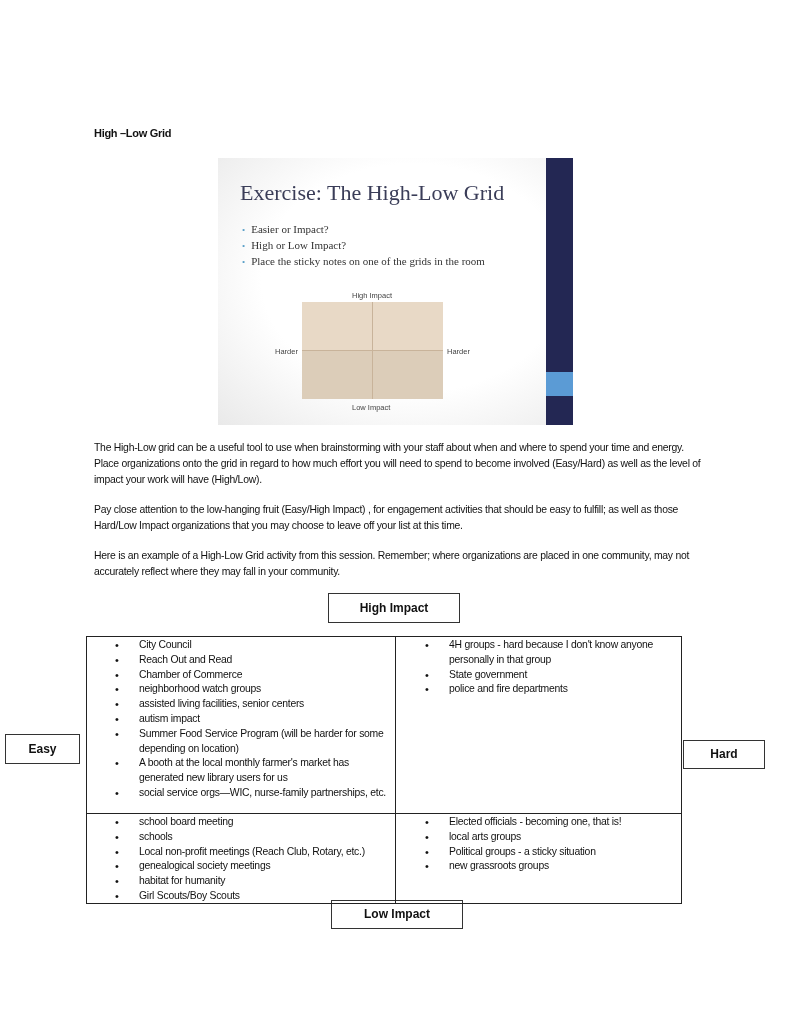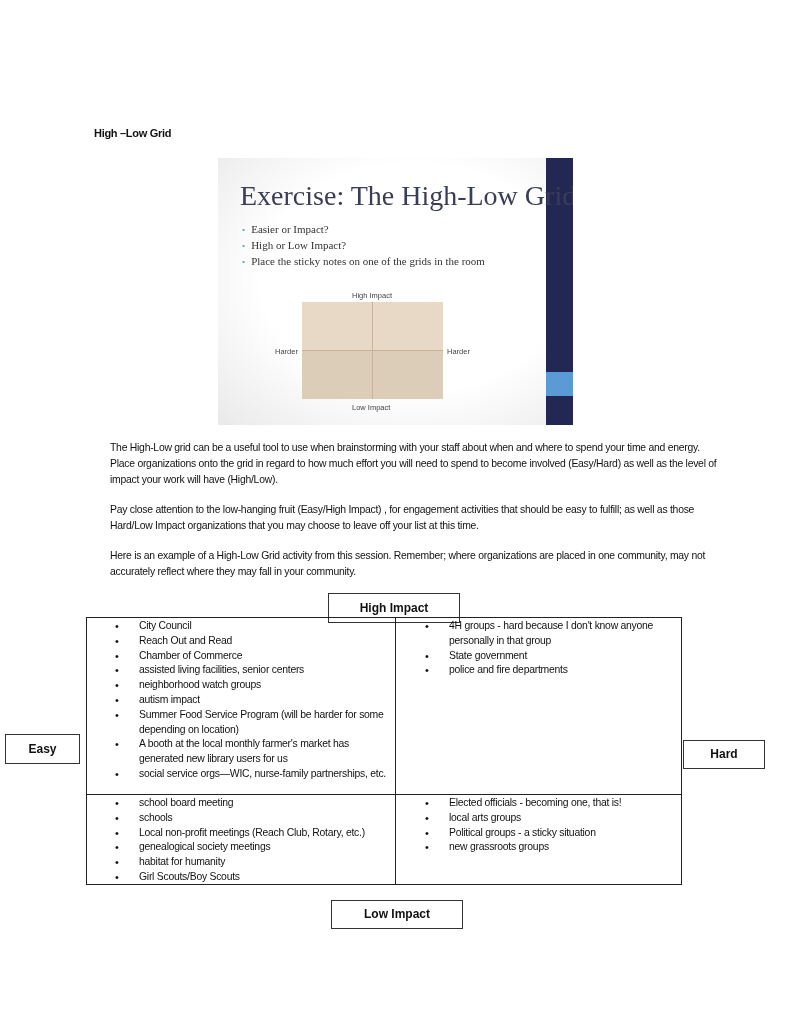--- a/index.html
+++ b/index.html
@@ -3,35 +3,35 @@
   <meta charset="utf-8">
   <style>
     html, body { margin: 0; padding: 0; background: #ffffff; }
     body { width: 791px; height: 1024px; position: relative; overflow: hidden;
       font-family: "Liberation Sans", sans-serif; color: #111; }
     .heading { position: absolute; left: 94px; top: 127px; font-size: 11px; font-weight: bold; letter-spacing: -0.3px; }
     .slide { position: absolute; left: 218px; top: 158px; width: 355px; height: 267px;
       background: radial-gradient(ellipse at 55% 45%, #ffffff 55%, #e9e9e9 100%); overflow: hidden; }
     .slide .bar { position: absolute; right: 0; top: 0; width: 27px; height: 100%; background: #232753; }
     .slide .bar-accent { position: absolute; right: 0; top: 214px; width: 27px; height: 24px; background: #5b9bd5; }
-    .slide-title { position: absolute; left: 22px; top: 22px; font-family: "Liberation Serif", serif; font-size: 28px; color: #3a3d58; white-space: nowrap; }
+    .slide-title { position: absolute; left: 22px; top: 22px; font-family: "Liberation Serif", serif; font-size: 22px; color: #3a3d58; white-space: nowrap; }
     .slide-bullets { position: absolute; left: 24px; top: 63px; margin: 0; padding: 0; list-style: none;
       font-family: "Liberation Serif", serif; font-size: 11px; color: #333; }
     .slide-bullets li { height: 16px; line-height: 16px; white-space: nowrap; }
     .slide-bullets li::before { content: "\2022"; color: #5aa0c8; margin-right: 6px; font-size: 9px; }
     .mini-grid { position: absolute; left: 84px; top: 144px; width: 141px; height: 97px; }
     .mini-cell { position: absolute; width: 70px; height: 48px; }
     .mini-grid .vline { position: absolute; left: 70px; top: 0; width: 1px; height: 97px; background: #c8b39a; }
     .mini-grid .hline { position: absolute; left: 0; top: 48px; width: 141px; height: 1px; background: #c8b39a; }
     .mini-label { position: absolute; font-size: 7.5px; color: #444; white-space: nowrap; }
 
-    .para { position: absolute; left: 110px; width: 610px; font-size: 10.4px; line-height: 16px; letter-spacing: -0.25px; }
+    .para { position: absolute; left: 94px; width: 610px; font-size: 10.4px; line-height: 16px; letter-spacing: -0.25px; }
 
     .box { position: absolute; border: 1.2px solid #333; font-size: 12px; font-weight: bold; text-align: center; background: #fff; }
-    .grid { position: absolute; left: 86px; top: 617px; width: 594px; height: 266px; border: 1.2px solid #222; }
+    .grid { position: absolute; left: 86px; top: 636px; width: 594px; height: 266px; border: 1.2px solid #222; }
     .cell { position: absolute; }
     .cell ul { margin: 0; padding: 0 0 0 52px; list-style: none; font-size: 10.4px; line-height: 14.8px; letter-spacing: -0.25px; }
     .cell li { position: relative; }
     .cell li::before { content: "\2022"; position: absolute; left: -24px; font-size: 11px; }
     .div-v { position: absolute; left: 308px; top: 0; width: 1.2px; height: 100%; background: #222; }
     .div-h { position: absolute; left: 0; top: 176px; width: 100%; height: 1.2px; background: #222; }
   </style>
 </head>
 <body>
 
@@ -71,22 +71,22 @@
 
 <div class="grid">
   <div class="div-v"></div>
   <div class="div-h"></div>
 
   <div class="cell" style="left:0; top:1px; width:300px;">
     <ul>
       <li>City Council</li>
       <li>Reach Out and Read</li>
       <li>Chamber of Commerce</li>
+      <li>neighborhood watch groups</li>
       <li>assisted living facilities, senior centers</li>
-      <li>neighborhood watch groups</li>
       <li>autism impact</li>
       <li>Summer Food Service Program (will be harder for some depending on location)</li>
       <li>A booth at the local monthly farmer's market has generated new library users for us</li>
       <li>social service orgs—WIC, nurse-family partnerships, etc.</li>
     </ul>
   </div>
 
   <div class="cell" style="left:310px; top:1px; width:284px;">
     <ul>
       <li>4H groups - hard because I don't know anyone personally in that group</li>

